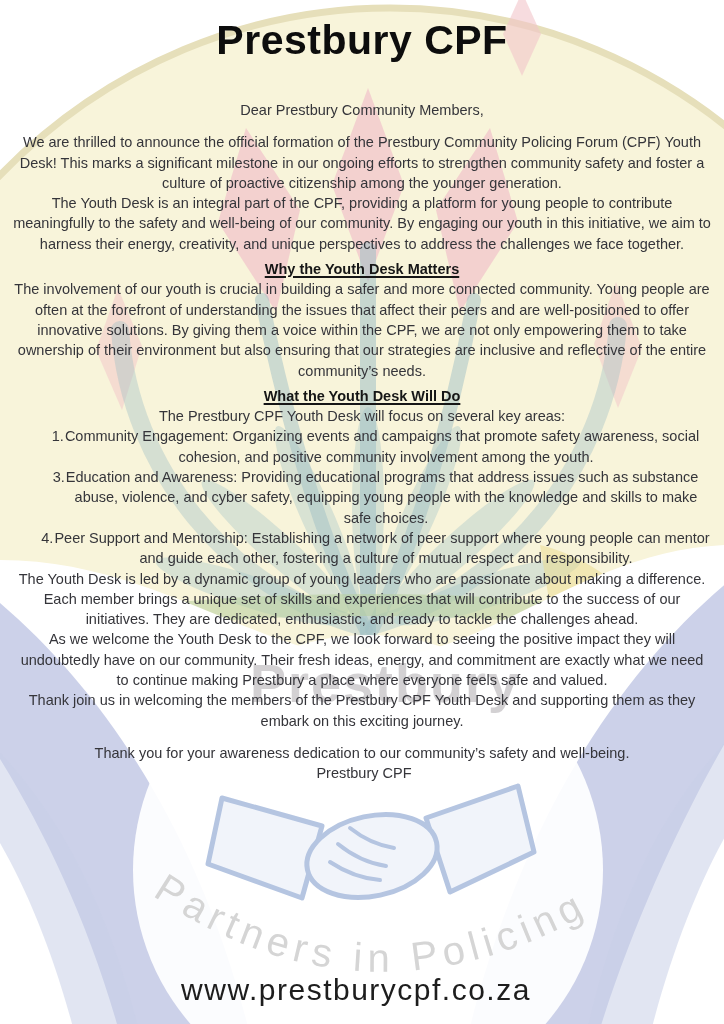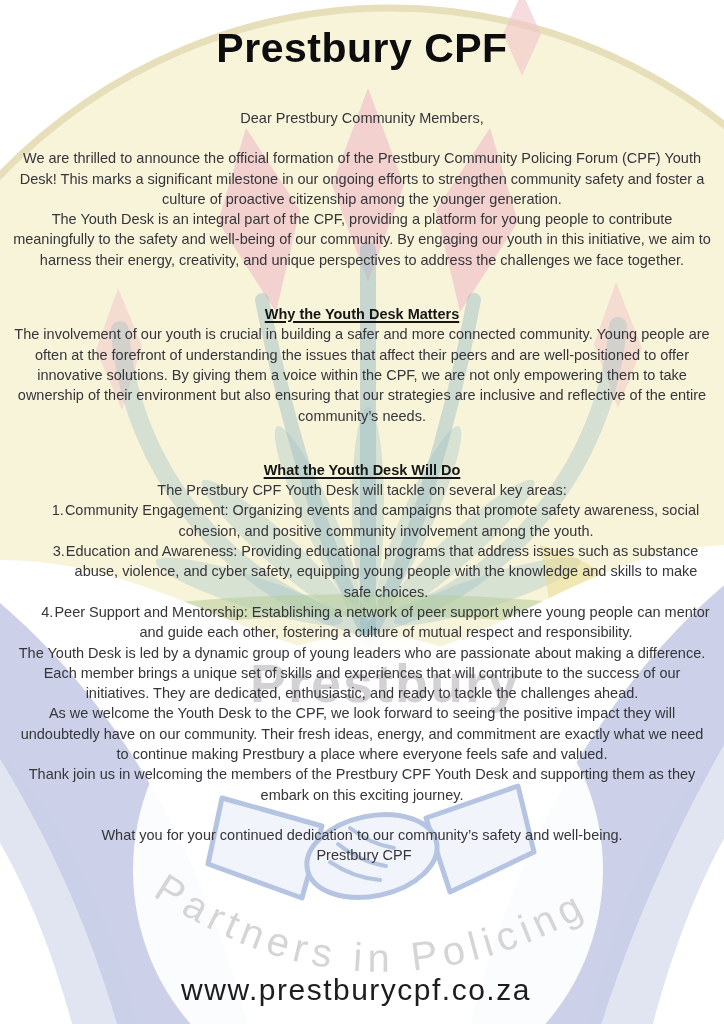--- a/index.html
+++ b/index.html
@@ -1,30 +1,30 @@
 <!DOCTYPE html>
 <html><head>
 <meta charset="utf-8">
 <style>
   html,body { margin:0; padding:0; background:#ffffff; }
   .page {
     position:relative; width:724px; height:1024px; overflow:hidden;
     background:#ffffff; font-family:"Liberation Sans", sans-serif;
   }
   .bg { position:absolute; left:0; top:0; width:724px; height:1024px; }
-  .content { position:absolute; left:13px; right:13px; top:8px; color:#35353a; }
+  .content { position:absolute; left:13px; right:13px; top:0; color:#35353a; }
   .title {
     margin:16px 0 0 0; text-align:center; font-size:41px; font-weight:bold;
     letter-spacing:0.5px; color:#0d0d0d; line-height:48px;
   }
   p, .heading, .list-item { font-size:14.5px; line-height:20.3px; margin:0;text-align:center; }
   .salutation { margin-top:36px; }
-  .p-gap { margin-top:20px; }
+  .p-gap { margin-top:12px; }
   .heading {
-    margin-top:34px; font-weight:bold; color:#161616;
+    margin-top:5px; font-weight:bold; color:#161616;
     text-decoration:underline; text-decoration-thickness:1.5px; text-underline-offset:2px;
   }
   .list { margin:0; padding:0; }
   .list-item { padding-left:48px; text-indent:-21px; }
   .num { padding-right:1px; }
   .signature { padding-left:4px; }
   .footer {
     position:absolute; left:0; top:970px; width:712px; text-align:center;
     font-size:30px; letter-spacing:1.5px; color:#1d1d1d; line-height:40px;
   }
@@ -104,30 +104,30 @@
 
     <p class="salutation">Dear Prestbury Community Members,</p>
 
     <p class="p-gap">We are thrilled to announce the official formation of the Prestbury Community Policing Forum (CPF) Youth Desk! This marks a significant milestone in our ongoing efforts to strengthen community safety and foster a culture of proactive citizenship among the younger generation.</p>
     <p>The Youth Desk is an integral part of the CPF, providing a platform for young people to contribute meaningfully to the safety and well-being of our community. By engaging our youth in this initiative, we aim to harness their energy, creativity, and unique perspectives to address the challenges we face together.</p>
 
     <p class="heading">Why the Youth Desk Matters</p>
     <p>The involvement of our youth is crucial in building a safer and more connected community. Young people are often at the forefront of understanding the issues that affect their peers and are well-positioned to offer innovative solutions. By giving them a voice within the CPF, we are not only empowering them to take ownership of their environment but also ensuring that our strategies are inclusive and reflective of the entire community’s needs.</p>
 
     <p class="heading">What the Youth Desk Will Do</p>
-    <p>The Prestbury CPF Youth Desk will tackle on several key areas:</p>
+    <p>The Prestbury CPF Youth Desk will focus on several key areas:</p>
     <div class="list">
       <div class="list-item"><span class="num">1.</span><span>Community Engagement: Organizing events and campaigns that promote safety awareness, social cohesion, and positive community involvement among the youth.</span></div>
       <div class="list-item"><span class="num">3.</span><span>Education and Awareness: Providing educational programs that address issues such as substance abuse, violence, and cyber safety, equipping young people with the knowledge and skills to make safe choices.</span></div>
       <div class="list-item"><span class="num">4.</span><span>Peer Support and Mentorship: Establishing a network of peer support where young people can mentor and guide each other, fostering a culture of mutual respect and responsibility.</span></div>
     </div>
 
     <p>The Youth Desk is led by a dynamic group of young leaders who are passionate about making a difference. Each member brings a unique set of skills and experiences that will contribute to the success of our initiatives. They are dedicated, enthusiastic, and ready to tackle the challenges ahead.</p>
 
     <p>As we welcome the Youth Desk to the CPF, we look forward to seeing the positive impact they will undoubtedly have on our community. Their fresh ideas, energy, and commitment are exactly what we need to continue making Prestbury a place where everyone feels safe and valued.</p>
     <p>Thank join us in welcoming the members of the Prestbury CPF Youth Desk and supporting them as they embark on this exciting journey.</p>
 
-    <p class="p-gap">What you for your continued dedication to our community’s safety and well-being.</p>
+    <p class="p-gap">Thank you for your awareness dedication to our community’s safety and well-being.</p>
     <p class="signature">Prestbury CPF</p>
   </div>
 
   <div class="footer">www.prestburycpf.co.za</div>
 </div>
 
 </body></html>

